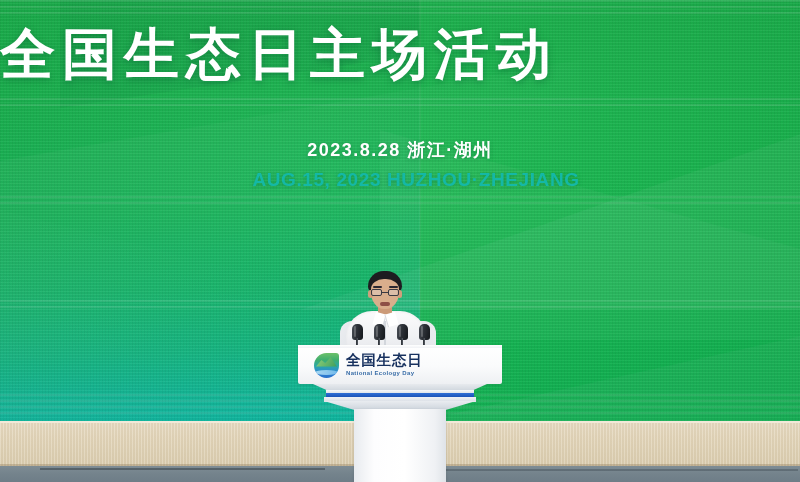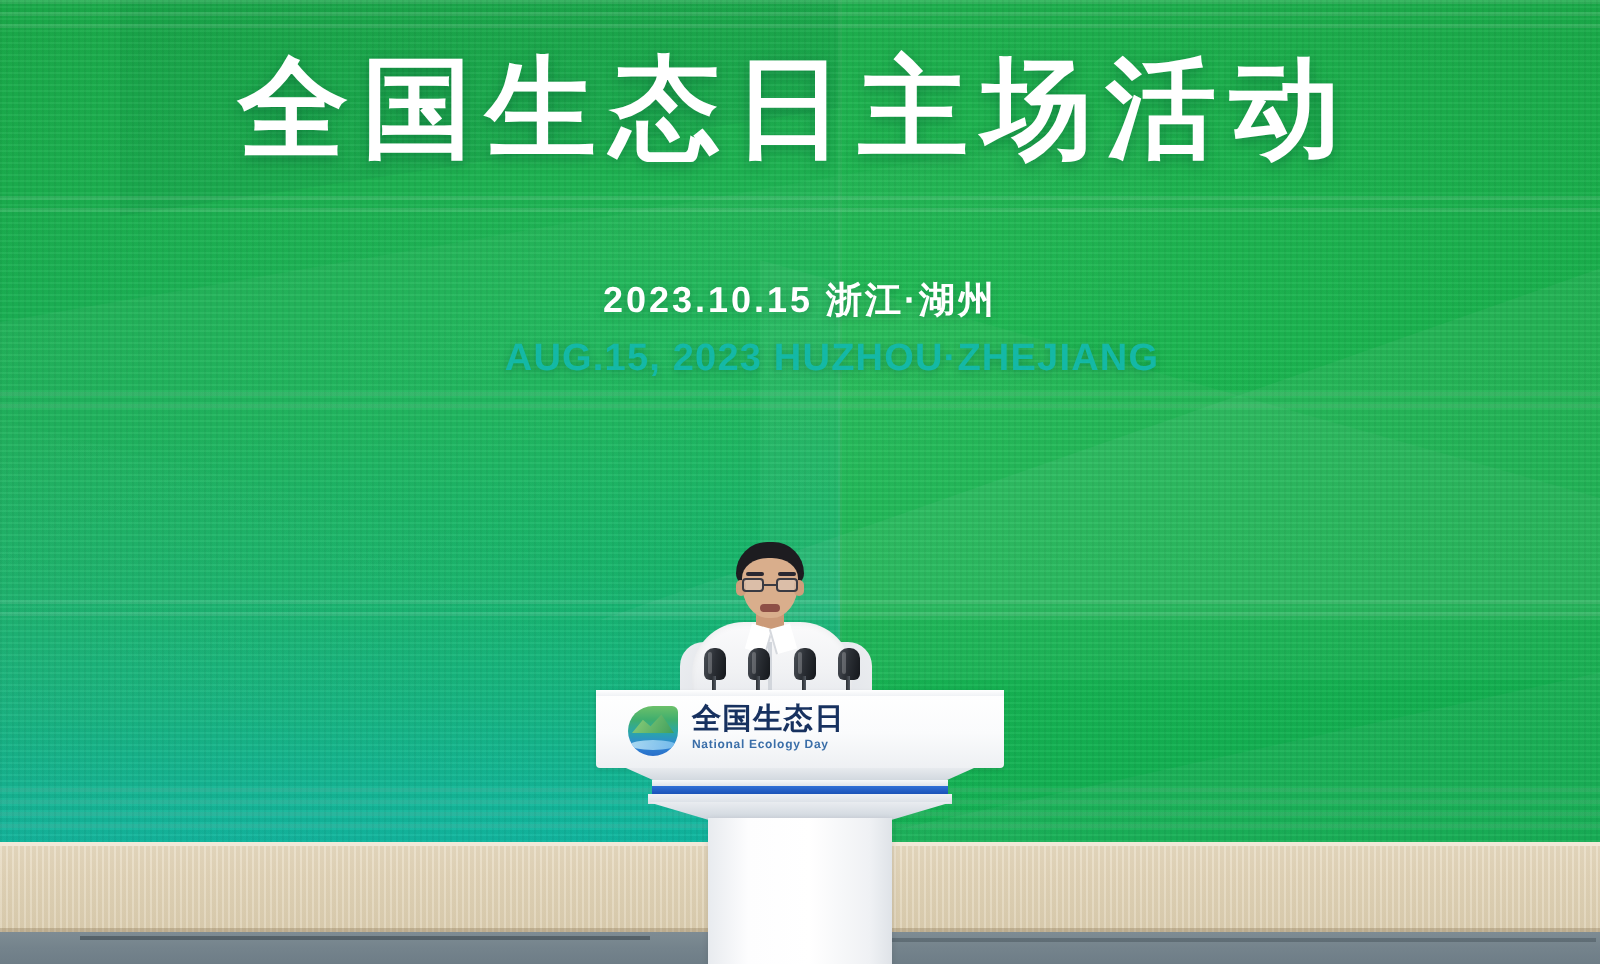--- a/index.html
+++ b/index.html
@@ -42,21 +42,21 @@
         background:repeating-linear-gradient(0deg,rgba(255,255,255,.045) 0px,rgba(255,255,255,.045) 1px,rgba(0,0,0,.035) 1px,rgba(0,0,0,.035) 3px); }
   #ledwall .scanband { position:absolute; left:0; width:800px;
         background:repeating-linear-gradient(0deg,rgba(255,255,255,.10) 0px,rgba(255,255,255,.10) 2px,rgba(0,0,0,0) 2px,rgba(0,0,0,0) 6px); }
   #ledwall .pixelgrid { position:absolute; inset:0;
         background:repeating-linear-gradient(90deg,rgba(0,0,0,.04) 0px,rgba(0,0,0,.04) 1px,rgba(0,0,0,0) 1px,rgba(0,0,0,0) 3px); }
   #ledwall .vignette { position:absolute; inset:0;
         background:radial-gradient(ellipse 120% 100% at 45% 40%,rgba(255,255,255,.06),rgba(0,0,0,.10) 95%); }
 
   
   #screen-text { position:absolute; left:0; top:0; width:800px; height:421px; }
-  #main-title { position:absolute; top:24px; left:0; width:677px; text-align:right;
+  #main-title { position:absolute; top:24px; left:0; width:677px; text-align:left;
       font-size:55px; line-height:60px; font-weight:bold; color:#fff; letter-spacing:7px;
       text-shadow:0 2px 7px rgba(0,70,40,.35); }
   #subtitle-cn { position:absolute; top:139px; left:0; width:800px; text-align:center;
       font-size:18px; line-height:22px; font-weight:bold; color:#fff; letter-spacing:1.5px;
       text-shadow:0 1px 4px rgba(0,70,40,.3); }
   #subtitle-en { position:absolute; top:168px; left:16px; width:800px; text-align:center;
       font-size:19px; line-height:23px; font-weight:bold; color:#14b8a6; letter-spacing:.6px;
       text-shadow:0 1px 4px rgba(0,70,40,.3); }
 
   
@@ -170,21 +170,21 @@
     <div class="scanband" style="top:196px;height:8px;"></div>
     <div class="scanband" style="top:300px;height:8px;"></div>
     <div class="scanband" style="top:392px;height:22px;"></div>
     <div class="scan"></div>
     <div class="pixelgrid"></div>
     <div class="vignette"></div>
   </div>
 
   <div id="screen-text">
     <div id="main-title">全国生态日主场活动</div>
-    <div id="subtitle-cn">2023.10.15  浙江·湖州</div>
+    <div id="subtitle-cn">2023.8.28  浙江·湖州</div>
     <div id="subtitle-en">AUG.15, 2023 HUZHOU·ZHEJIANG</div>
   </div>
 
   <div id="skirt">
     <div class="wood"></div>
     <div class="topedge"></div>
     <div class="botedge"></div>
   </div>
 
   <div id="floor">

